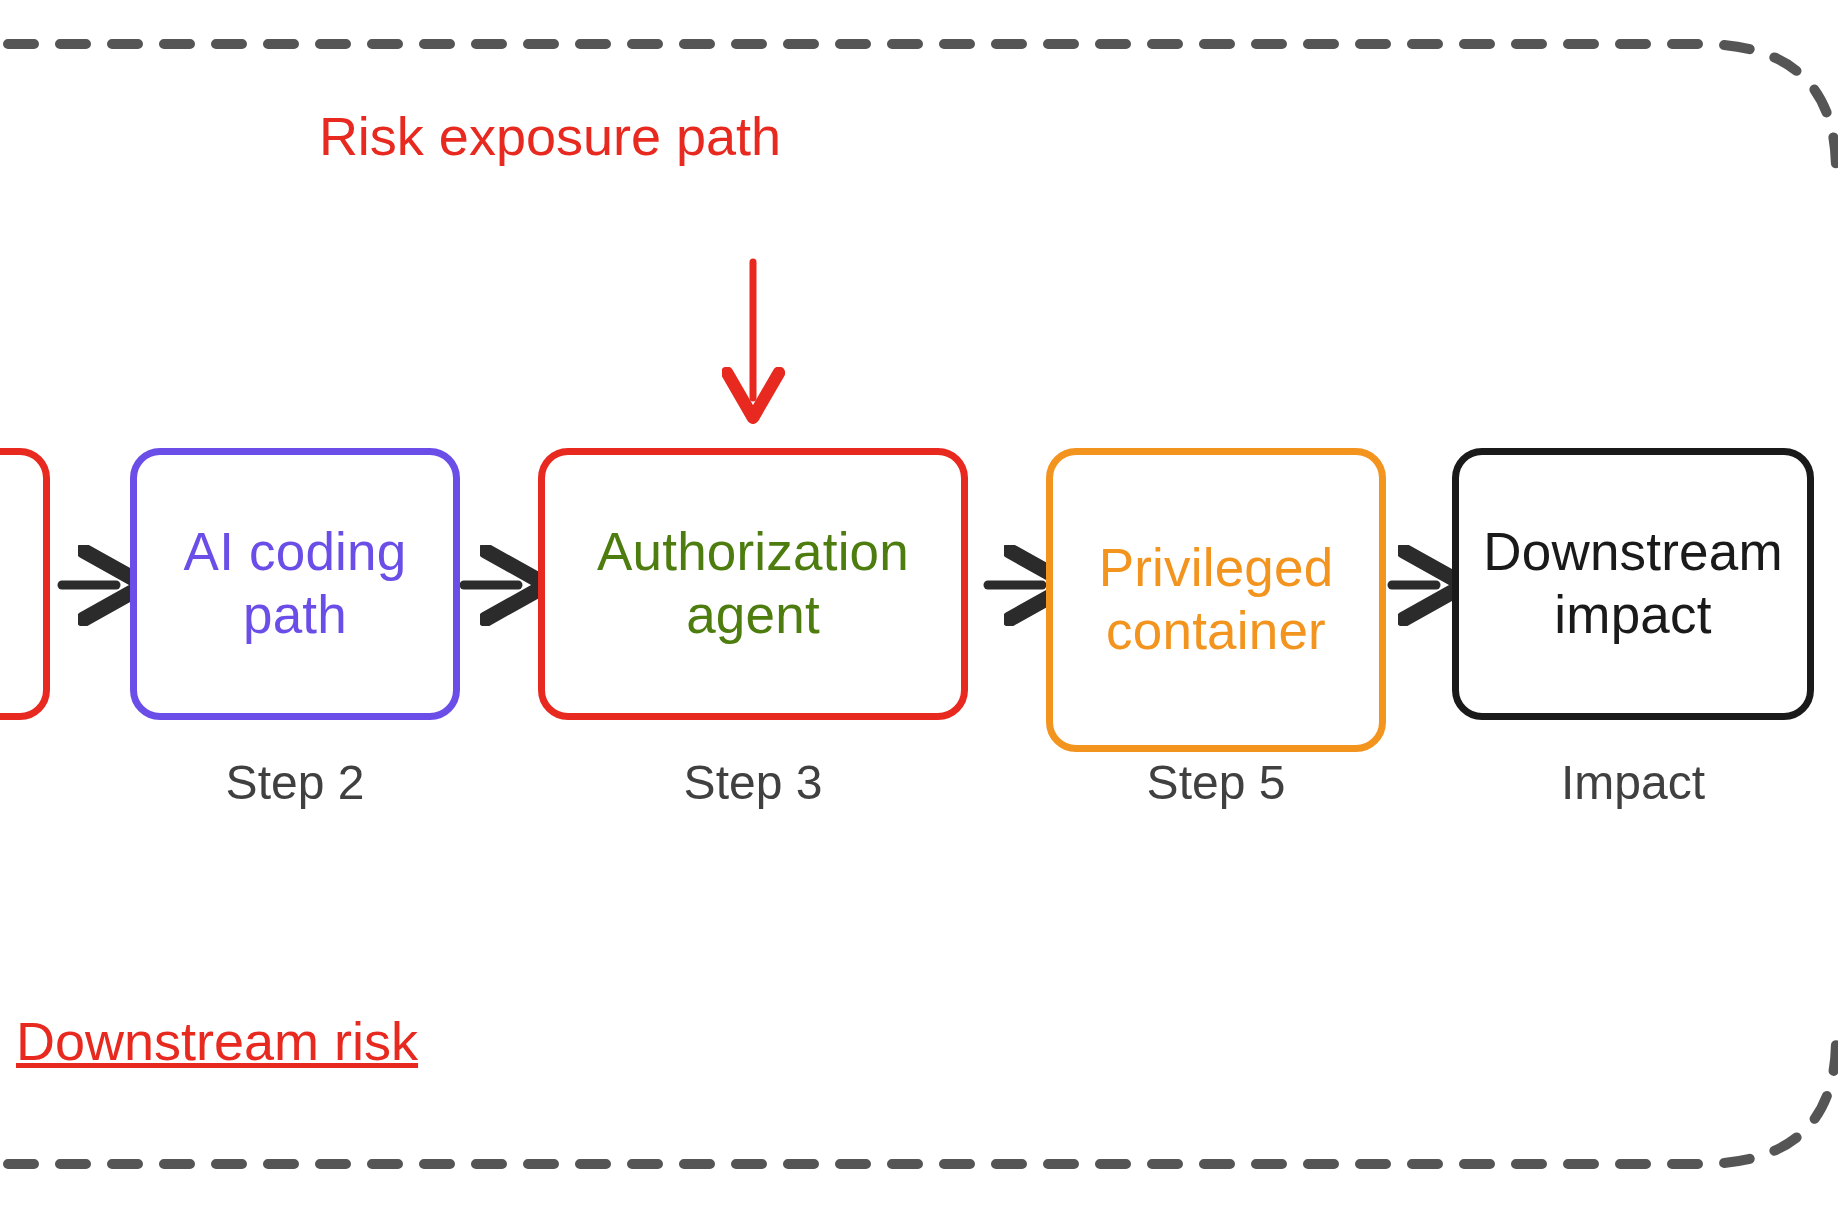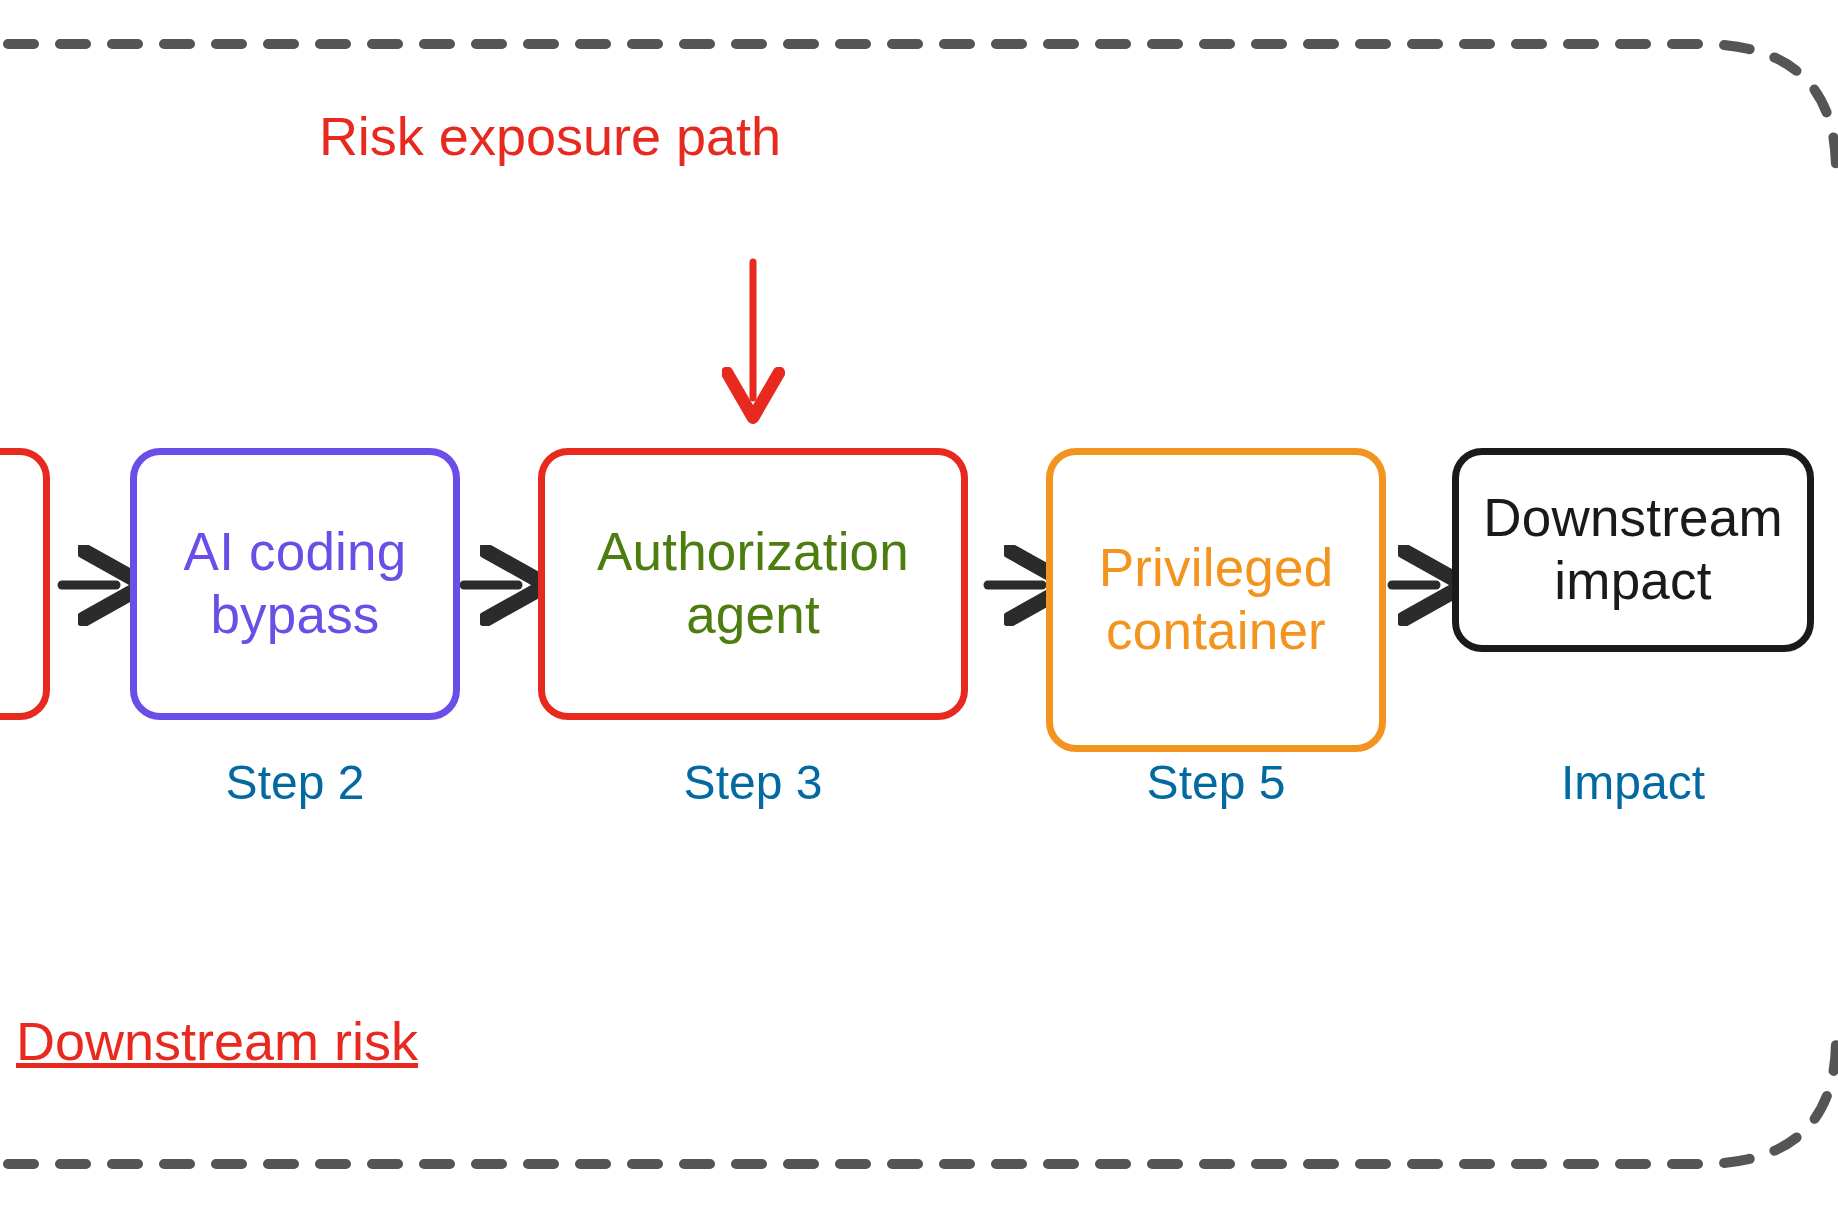--- a/index.html
+++ b/index.html
@@ -34,21 +34,21 @@
     justify-content: center;
     text-align: center;
     line-height: 1.18;
     font-size: 53px;
     letter-spacing: 0.2px;
   }
   .node span { display: block; width: 100%; }
   .steplabel {
     position: absolute;
     text-align: center;
-    color: #0369a1;
+    color: #404040;
     font-size: 48px;
     white-space: nowrap;
   }
   .banner {
     position: absolute;
     text-align: center;
     color: #e8291f;
     font-size: 54px;
     white-space: nowrap;
   }
@@ -83,39 +83,39 @@
     <span>Risk exposure path</span>
   </div>
 
   <div class="node" style="left:-110px; top:448px; width:160px; height:272px; border-color:#e8291f; color:#e8291f;">
     <span>d</span>
   </div>
 
   <div class="node" style="left:130px; top:448px; width:330px; height:272px; border-color:#6b4ee8; color:#6b4ee8;">
     <span>
       <span>AI coding</span>
-      <span>bypass</span>
+      <span>path</span>
     </span>
   </div>
 
   <div class="node" style="left:538px; top:448px; width:430px; height:272px; border-color:#e8291f; color:#4d7c0f;">
     <span>
       <span>Authorization</span>
       <span>agent</span>
     </span>
   </div>
 
   <div class="node" style="left:1046px; top:448px; width:340px; height:304px; border-color:#f2941e; color:#f2941e;">
     <span>
       <span>Privileged</span>
       <span>container</span>
     </span>
   </div>
 
-  <div class="node" style="left:1452px; top:448px; width:362px; height:204px; border-color:#1a1a1a; color:#1a1a1a;">
+  <div class="node" style="left:1452px; top:448px; width:362px; height:272px; border-color:#1a1a1a; color:#1a1a1a;">
     <span>
       <span>Downstream</span>
       <span>impact</span>
     </span>
   </div>
 
   <div class="steplabel" style="left:130px; top:755px; width:330px;">
     <span>Step 2</span>
   </div>
   <div class="steplabel" style="left:538px; top:755px; width:430px;">

